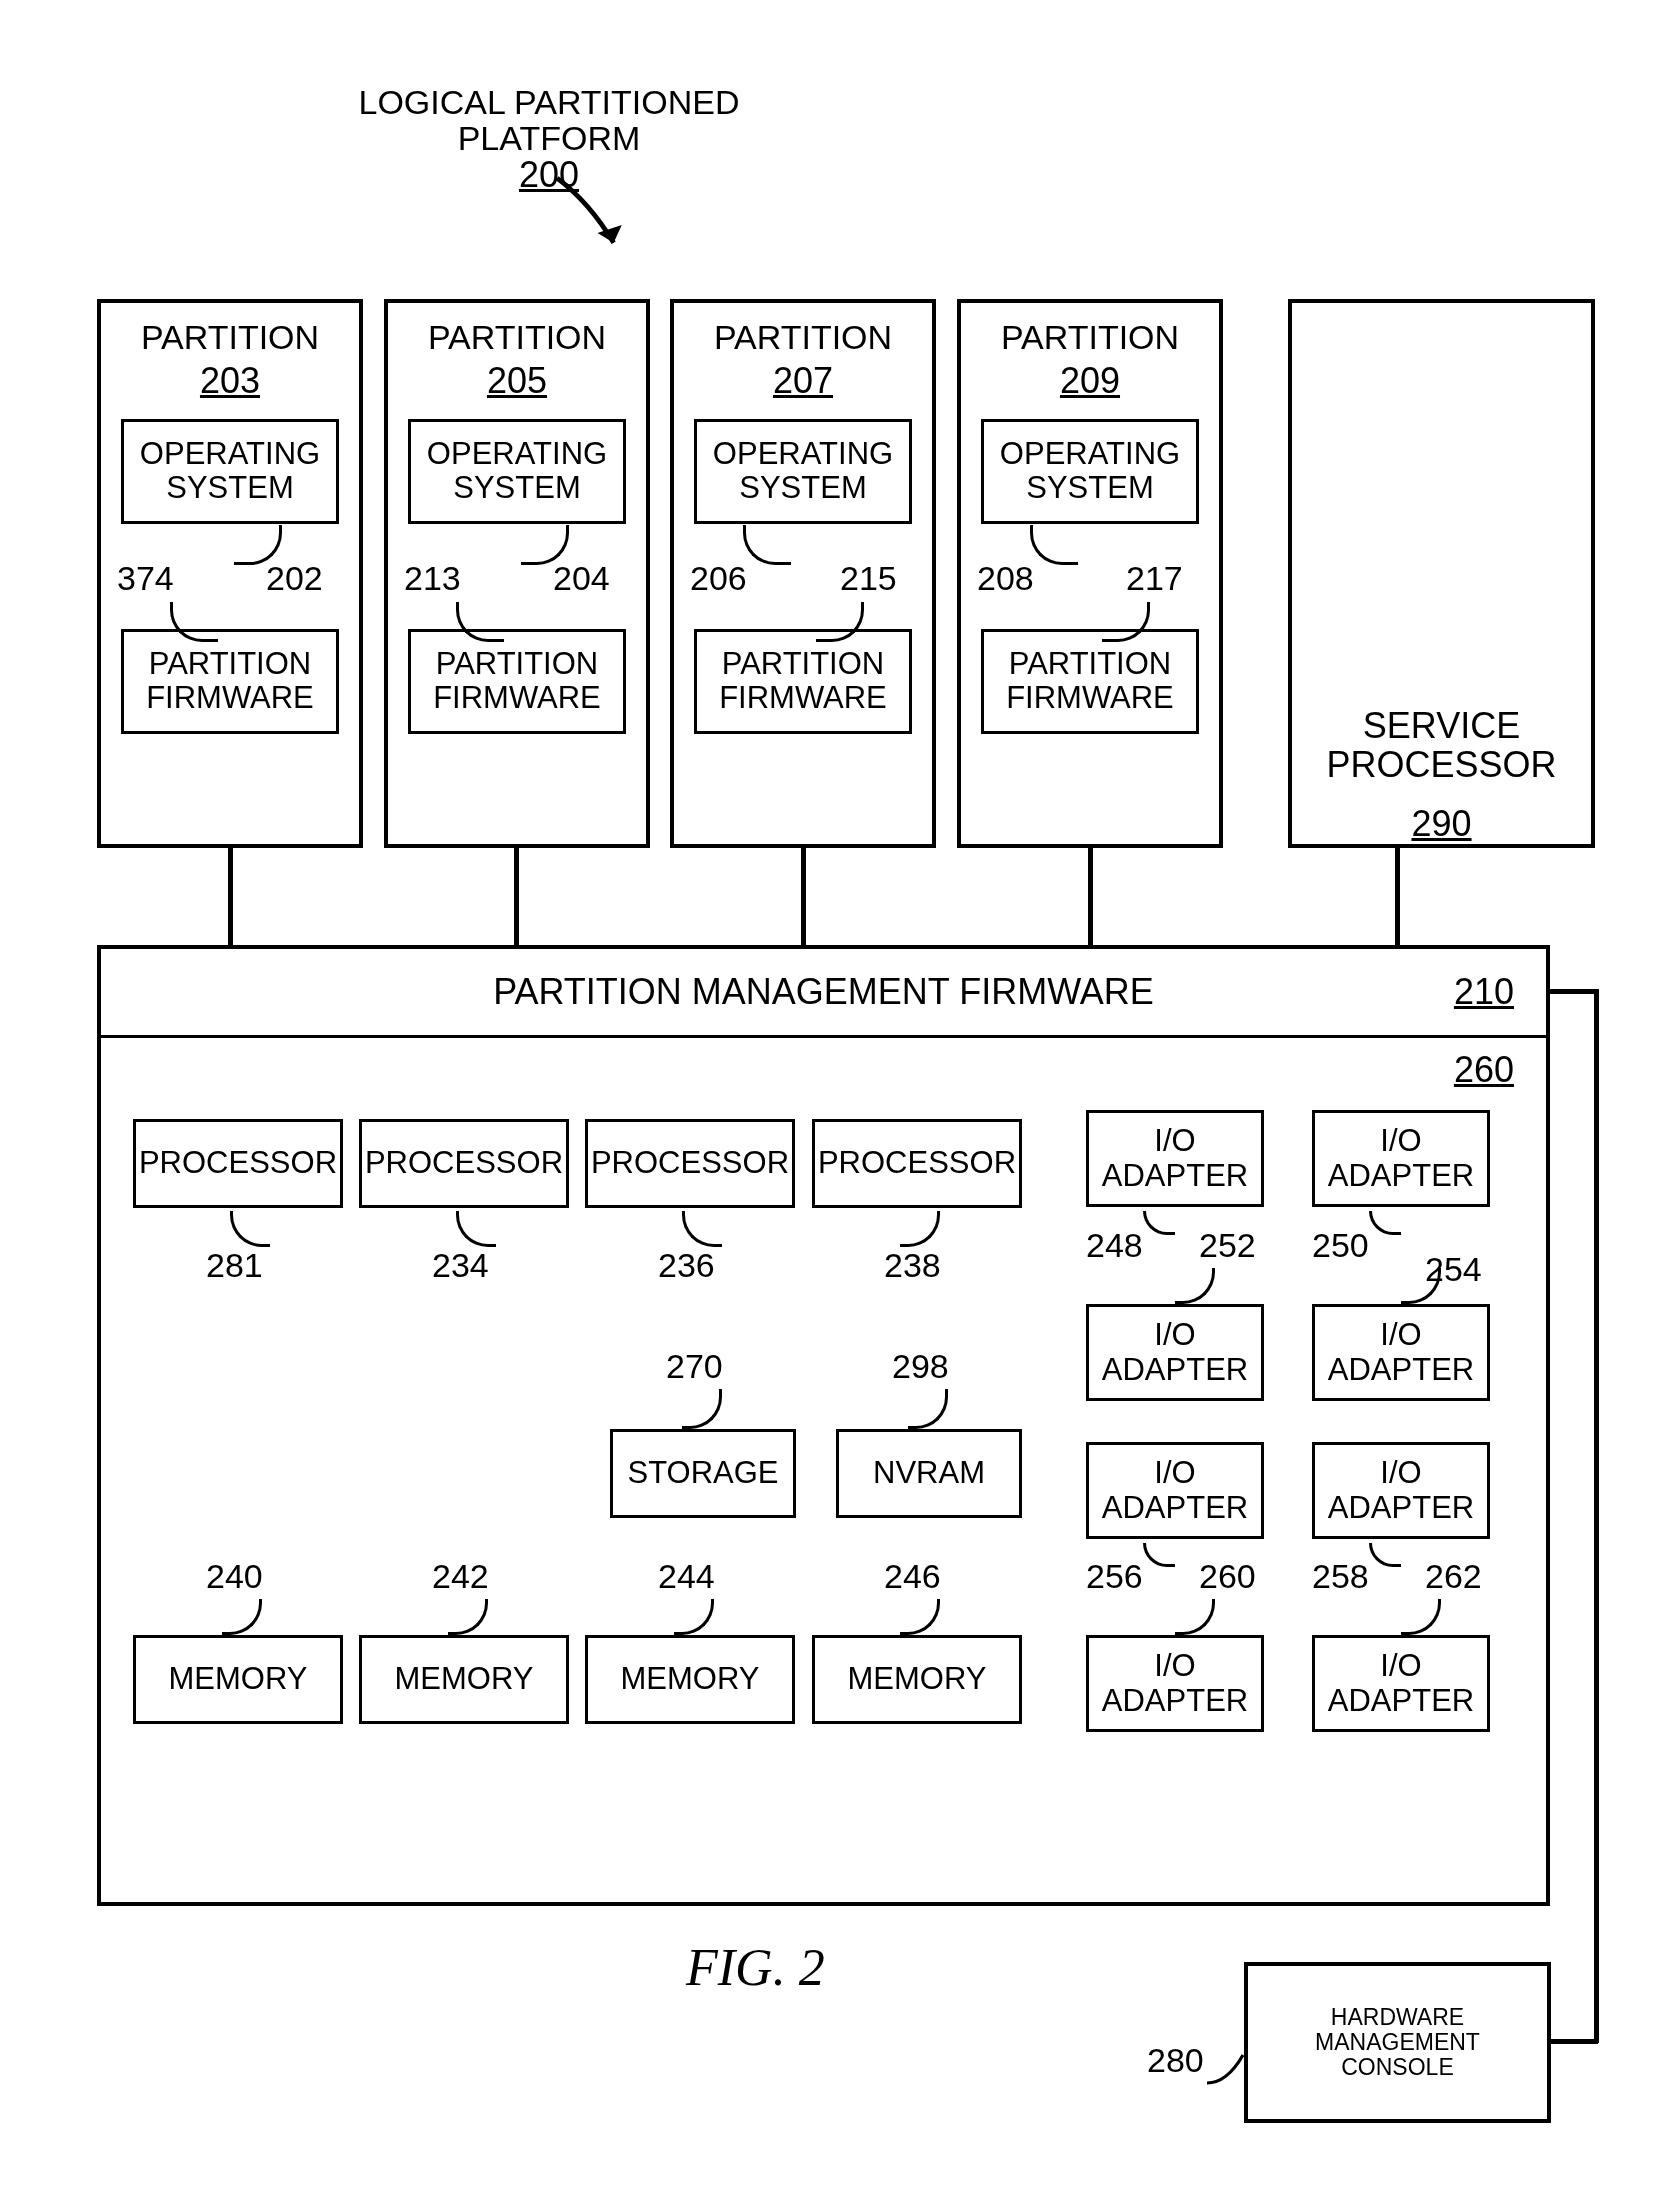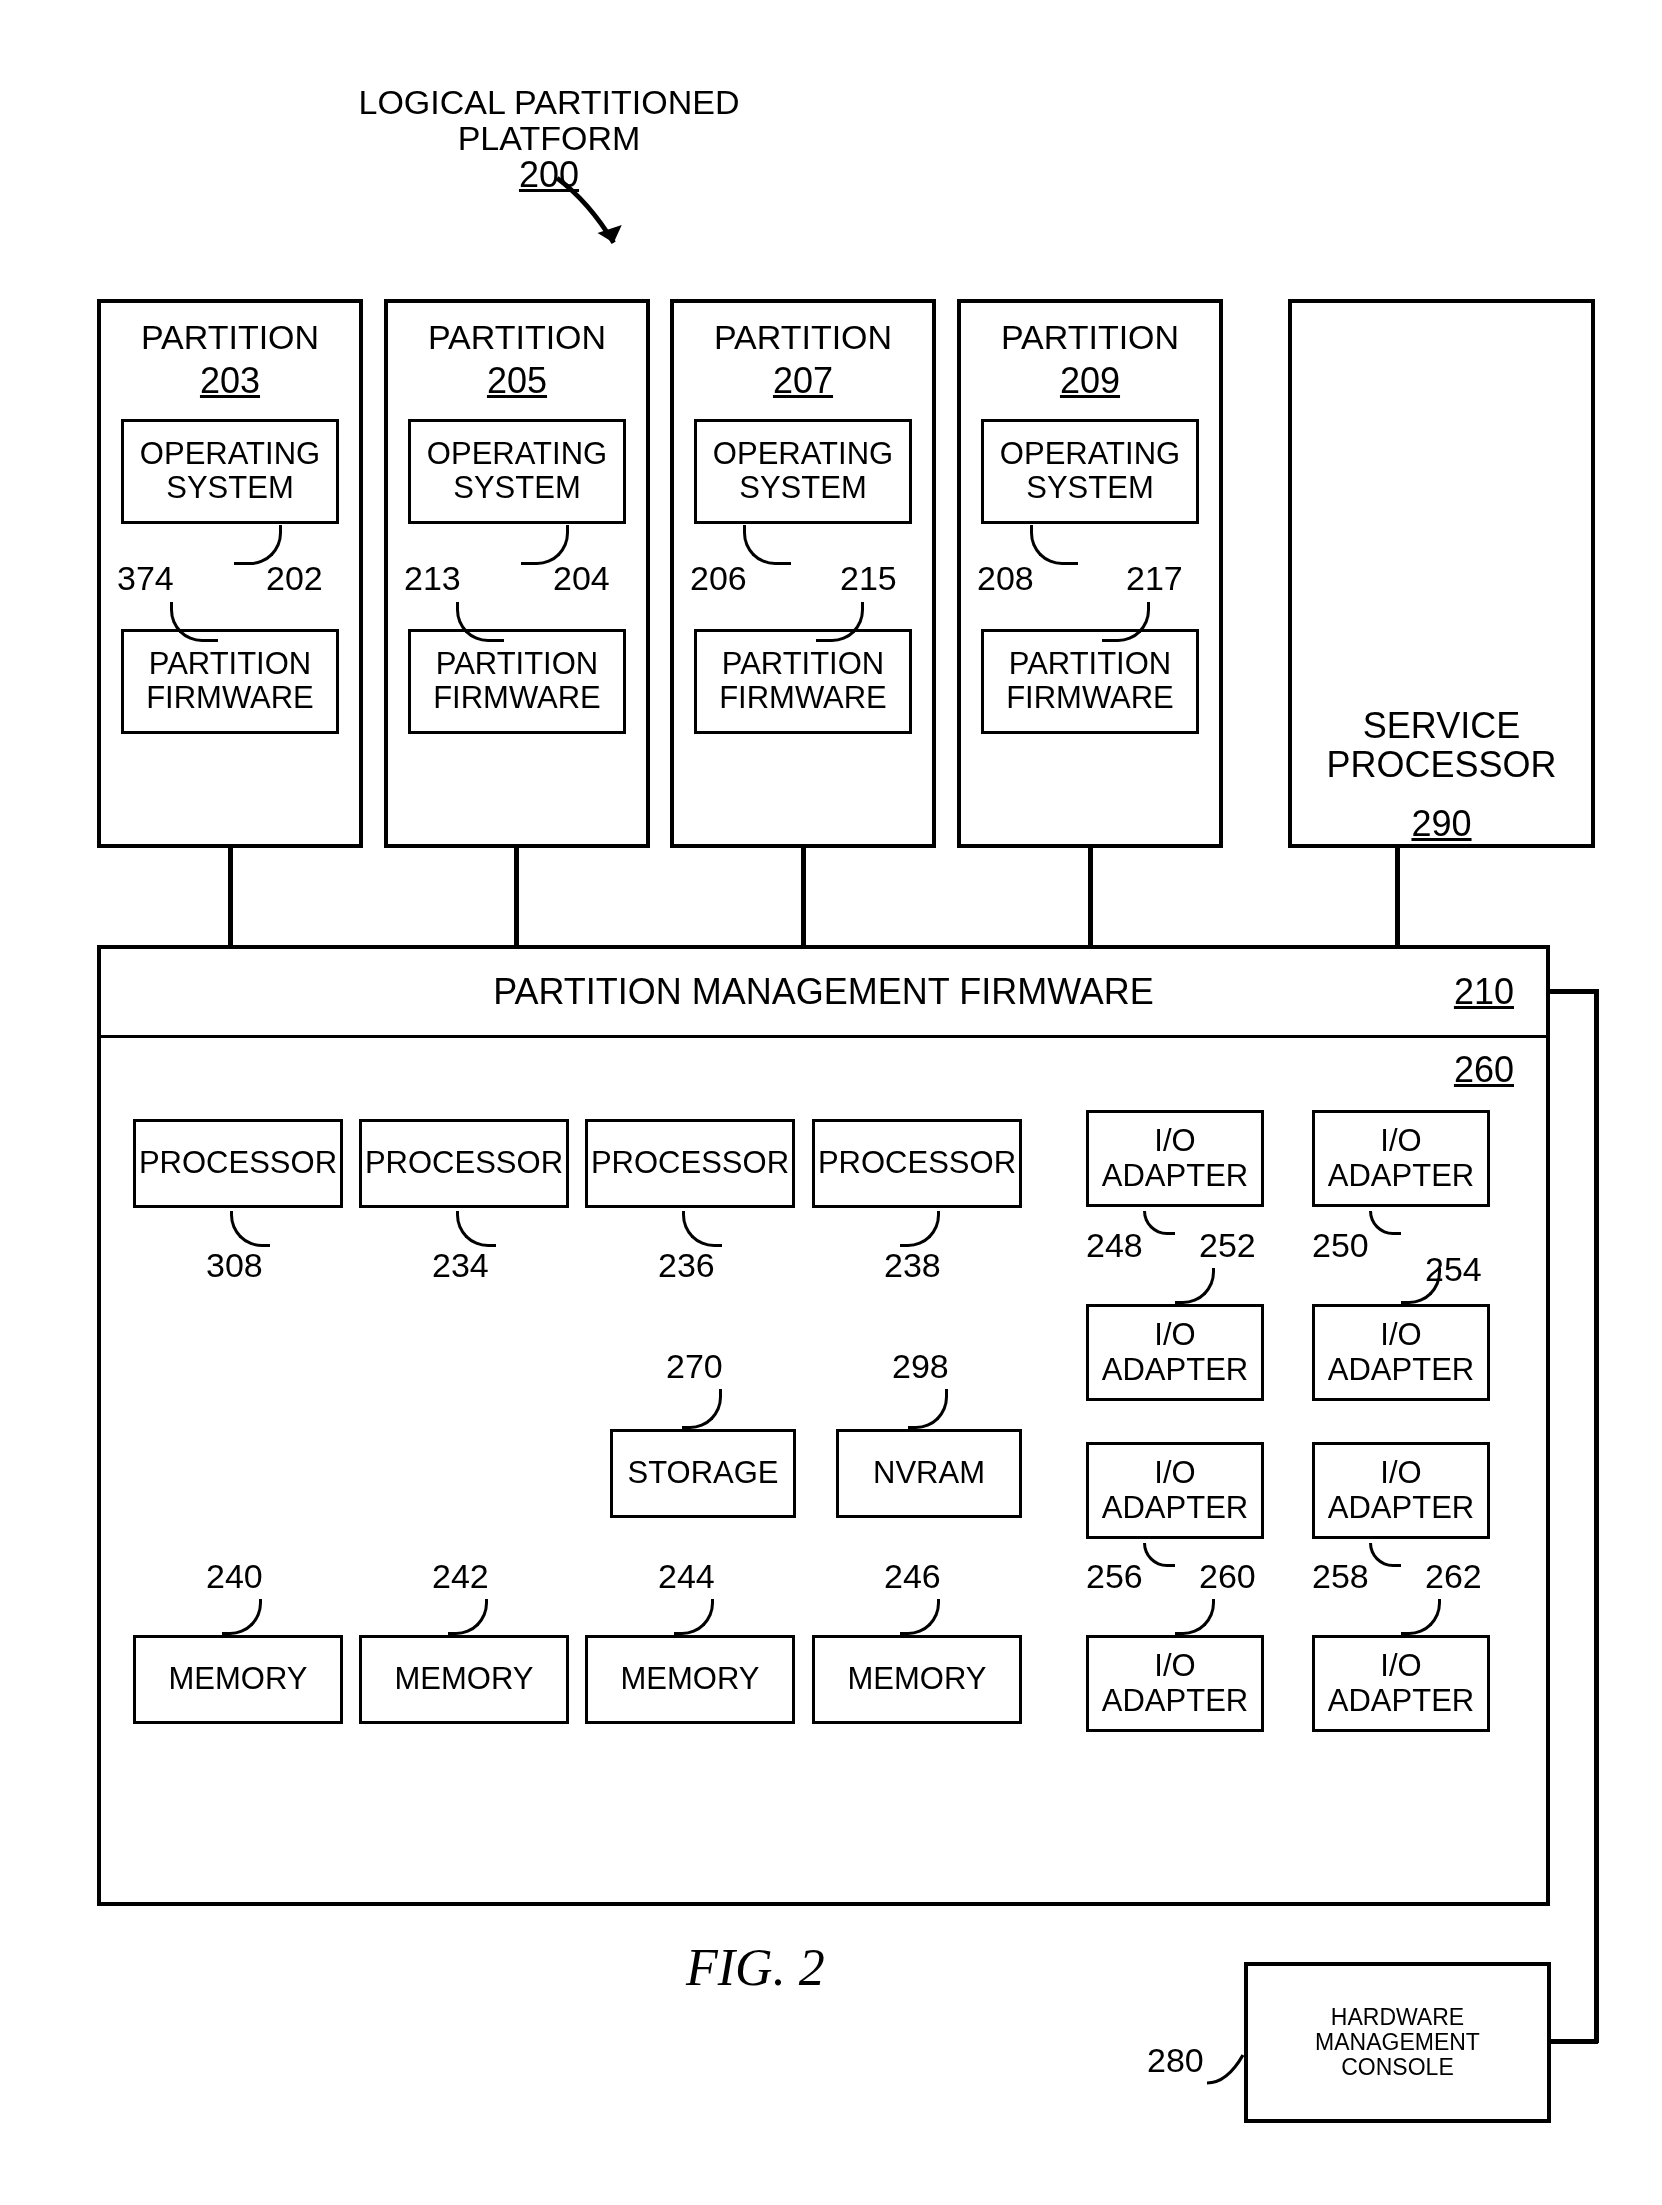--- a/index.html
+++ b/index.html
@@ -207,21 +207,21 @@
       </div>
     <div class="thinbox" style="left:985px; top:161px; width:178px; height:97px;">
         <span style="white-space:pre-line;">I/O
 ADAPTER</span>
       </div>
     <div class="thinbox" style="left:1211px; top:161px; width:178px; height:97px;">
         <span style="white-space:pre-line;">I/O
 ADAPTER</span>
       </div>
 
-    <div class="label" style="left:105px; top:299px;">308</div>
+    <div class="label" style="left:105px; top:299px;">281</div>
     <div class="tick" style="left:129px; top:262px; width:40px; height:36px;"></div>
     <div class="label" style="left:331px; top:299px;">234</div>
     <div class="tick" style="left:355px; top:262px; width:40px; height:36px;"></div>
     <div class="label" style="left:557px; top:299px;">236</div>
     <div class="tick" style="left:581px; top:262px; width:40px; height:36px;"></div>
     <div class="label" style="left:783px; top:299px;">238</div>
     <div class="tickR" style="left:799px; top:262px; width:40px; height:36px;"></div>
 
     <div class="label" style="left:985px; top:279px;">248</div>
     <div class="tick" style="left:1042px; top:262px; width:32px; height:24px;"></div>

